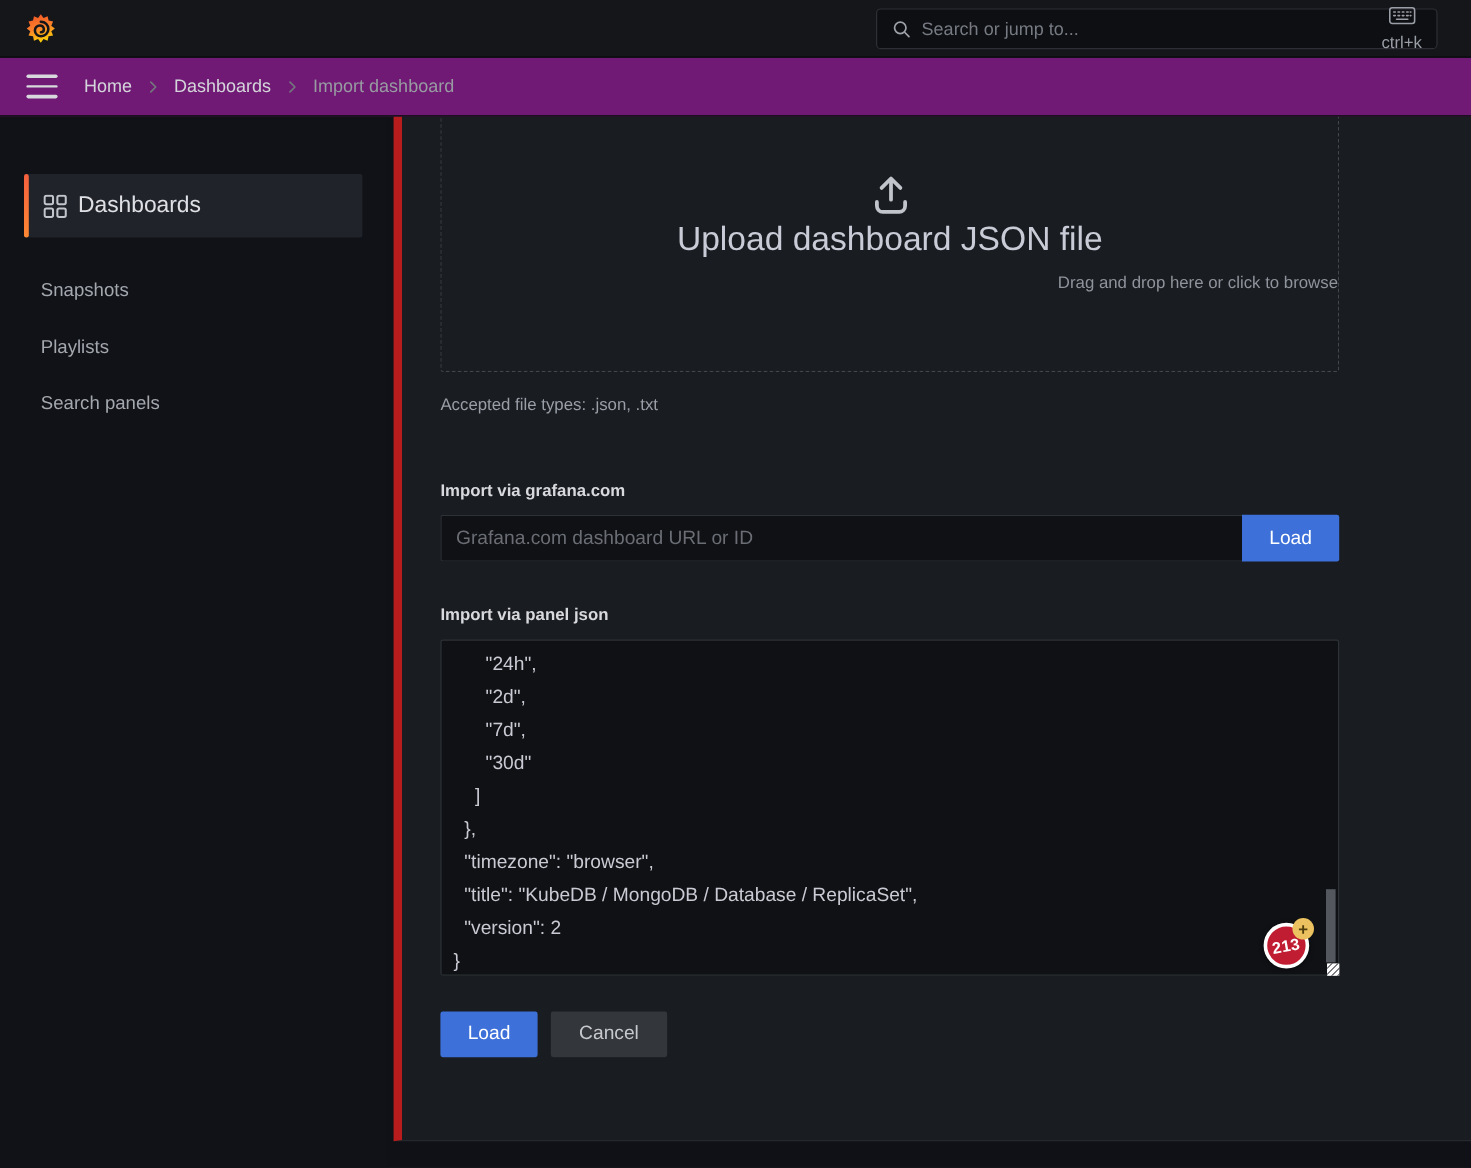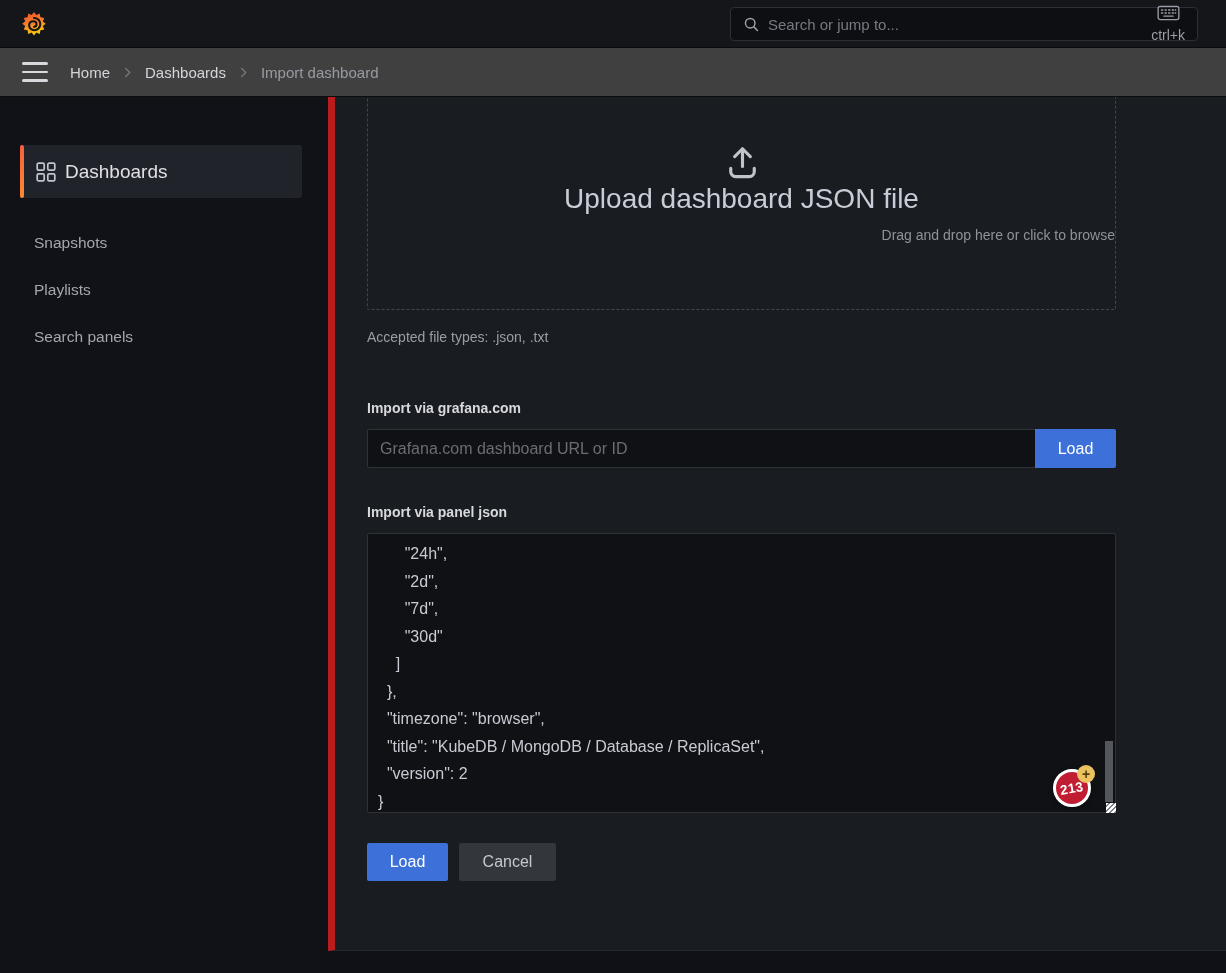--- a/index.html
+++ b/index.html
@@ -22,21 +22,21 @@
     position:absolute; left:730px; top:7px; width:468px; height:34px;
     background:#0e0f13; border:1px solid #2c2f35; border-radius:4px;
     display:flex; align-items:center; padding:0 12px; gap:8px; cursor:text;
   }
   .searchbox .ph { color:#767a82; font-size:15px; flex:1; white-space:nowrap; overflow:hidden; }
   .searchbox .kbd-wrap { display:flex; align-items:center; gap:6px; color:#9a9ea6; font-size:14px;flex-direction:column; }
 
   
   .crumbbar {
     position:absolute; left:0; top:48px; width:1226px; height:49px;
-    background:#404040; border-bottom:1px solid #0b0c0e; z-index:4;
+    background:#701a75; border-bottom:1px solid #0b0c0e; z-index:4;
     display:flex; align-items:center;padding-left:40px;
   }
   .hamburger { position:absolute; left:22px; top:14px; width:26px; height:20px;
     display:flex; flex-direction:column; justify-content:space-between; cursor:pointer; }
   .hamburger span { display:block; height:2.6px; border-radius:2px; background:#d8d9dd; }
   .crumbs { position:absolute; left:70px; top:0; height:49px; display:flex; align-items:center; gap:13px; font-size:15px; }
   .crumb { color:#d4d5da; cursor:pointer; }
   .crumb.current { color:#989ba2; cursor:default; }
   .crumb-sep { display:flex; align-items:center; }
 

